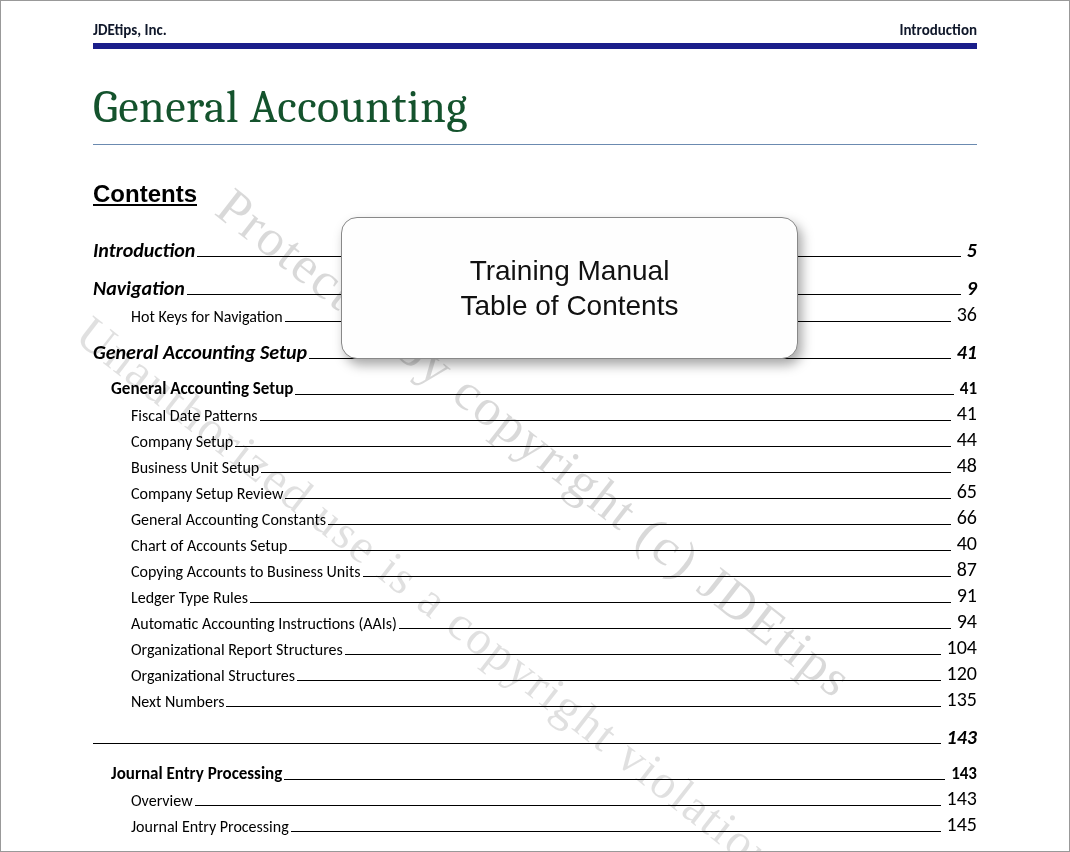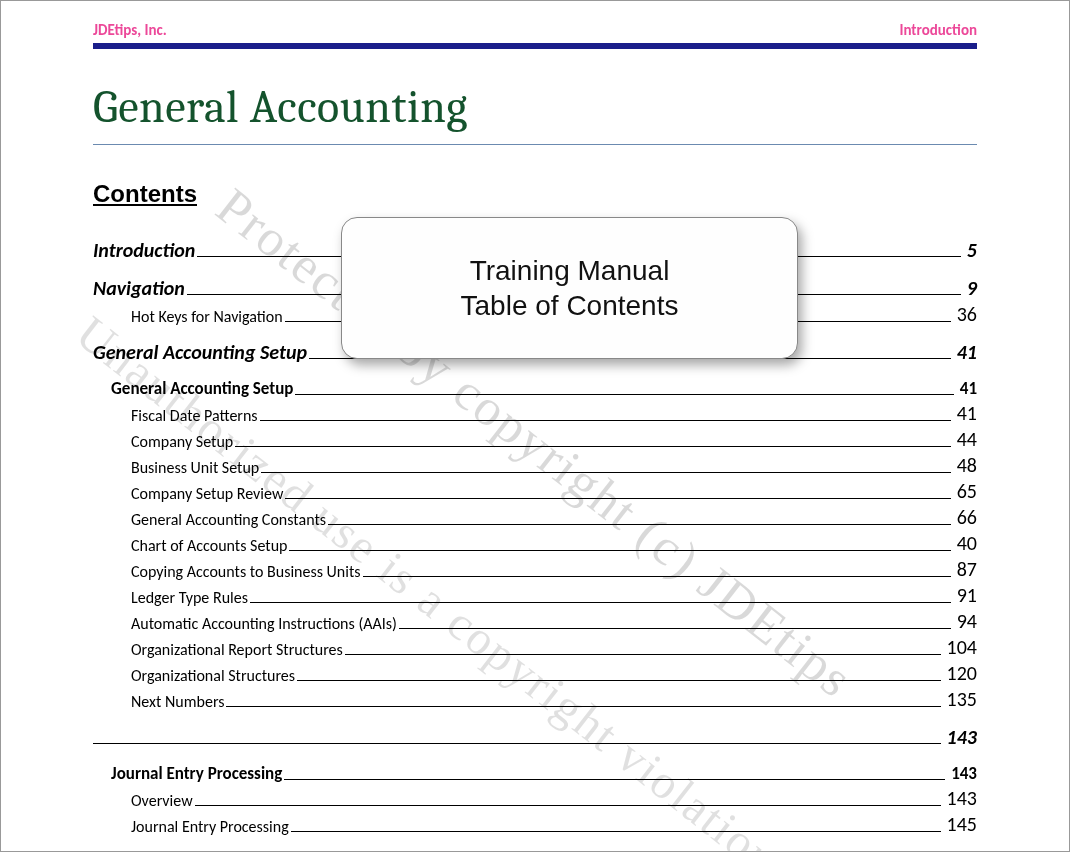--- a/index.html
+++ b/index.html
@@ -23,21 +23,21 @@
     right: 92px;
     top: 0;
     bottom: 0;
   }
   
   .hdr {
     display: flex;
     justify-content: space-between;
     align-items: flex-end;
     font-weight: bold;
-    color: #ec4899;
+    color: #0f172a;
     font-size: 15px;
     padding-top: 20px;
     padding-bottom: 2px;
   }
   .hdr-rule {
     height: 6px;
     background: #1a1e8a;
     margin-top: 2px;
   }
   

